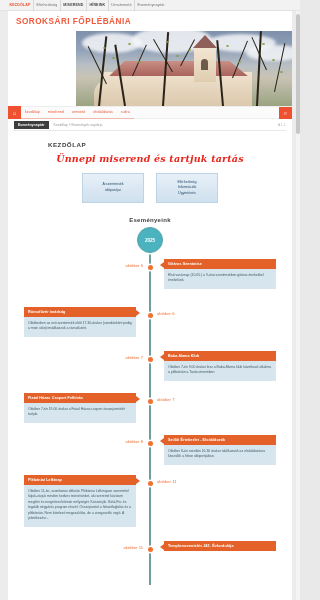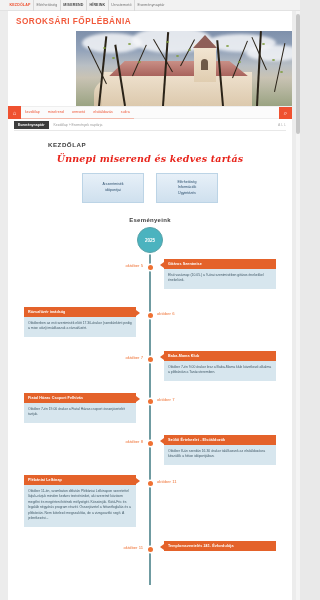--- a/index.html
+++ b/index.html
@@ -287,21 +287,21 @@
     <div class="crumbbar">
       <span class="crumb-badge">Eseménynaptár</span>
       <span class="crumb-text">Kezdőlap » Események naptárja</span>
       <span class="crumb-tools">ALL</span>
     </div>
     <div class="sep"></div>
 
     <div class="content">
 
       <div class="page-title">KEZDŐLAP</div>
-      <div class="script-title">Ünnepi miserend és kedves tartás</div>
+      <div class="script-title">Ünnepi miserend és tartjuk tartás</div>
 
       <div class="boxrow">
         <div class="infobox">
           <span>A szentmisék</span>
           <span>időpontjai</span>
         </div>
         <div class="infobox">
           <span>Elérhetőség</span>
           <span>Információk</span>
           <span>Ügyintézés</span>

